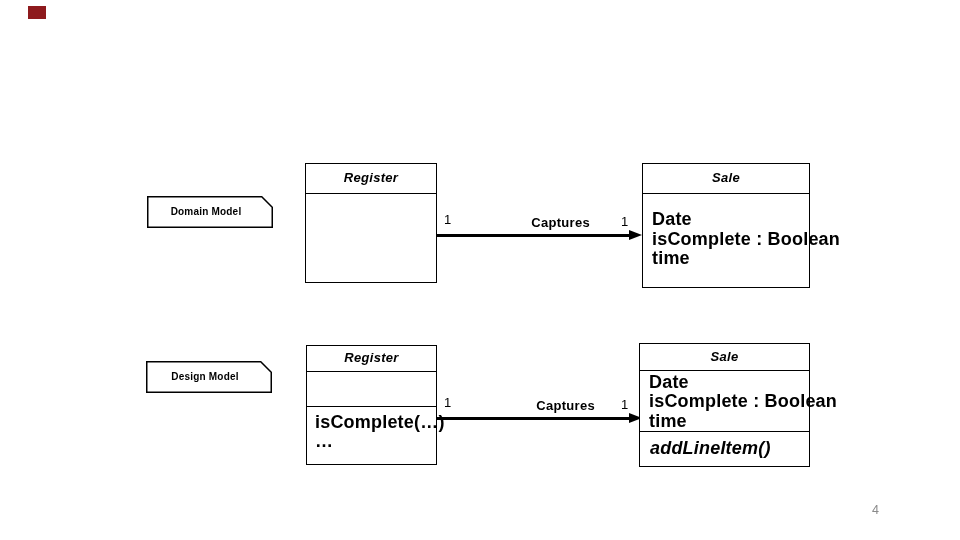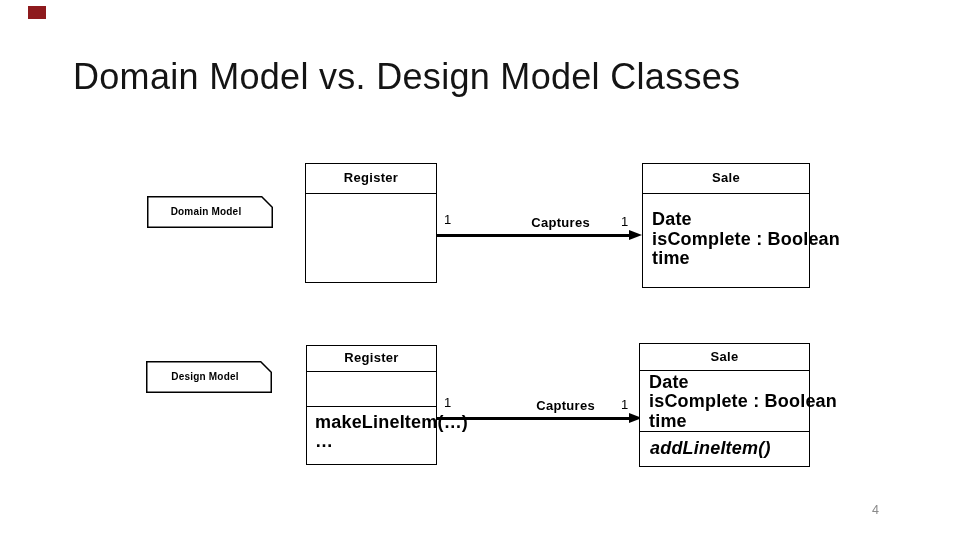--- a/index.html
+++ b/index.html
@@ -32,20 +32,21 @@
   .uml-class{
     position:absolute;background:#fff;
     border:1.5px solid #000;
     box-sizing:border-box;
     display:flex;flex-direction:column;
   }
   .uml-title{
     text-align:center;font-weight:700;font-size:13px;letter-spacing:0.3px;
     border-bottom:1.5px solid #000;box-sizing:border-box;
     flex:0 0 auto;
+    font-style:italic;
   }
   .uml-comp{box-sizing:border-box;flex:0 0 auto;}
   .uml-comp.last{flex:1 1 auto;}
   .uml-text{
     font-size:18px;font-weight:700;letter-spacing:0.2px;
     white-space:nowrap;
   }
   
   .assoc-line{position:absolute;height:2.5px;background:#000;}
   .arrowhead{
@@ -67,21 +68,20 @@
   }
   .italic{font-style:italic;}
 </style>
 </head>
 <body>
 
 <div class="slide">
 
   <div class="accent"></div>
 
-  <h1 class="title">Domain Model vs. Design Model Classes</h1>
 
   <div class="note" style="left:147px;top:196px;">
     <svg width="126" height="32">
       <polygon points="0.75,0.75 114.75,0.75 125.25,11.25 125.25,31.25 0.75,31.25" fill="#ffffff" stroke="#000000" stroke-width="1.5"></polygon>
     </svg>
     <span class="note-label">Domain Model</span>
   </div>
 
   <div class="uml-class" style="left:305px;top:163px;width:132px;height:120px;">
     <div class="uml-title" style="height:30px;line-height:28px;">Register</div>
@@ -107,21 +107,21 @@
     <svg width="126" height="32">
       <polygon points="0.75,0.75 114.75,0.75 125.25,11.25 125.25,31.25 0.75,31.25" fill="#ffffff" stroke="#000000" stroke-width="1.5"></polygon>
     </svg>
     <span class="note-label">Design Model</span>
   </div>
 
   <div class="uml-class" style="left:306px;top:345px;width:131px;height:120px;">
     <div class="uml-title" style="height:25.5px;line-height:24px;">Register</div>
     <div class="uml-comp" style="height:35.5px;border-bottom:1.5px solid #000;"></div>
     <div class="uml-comp last" style="padding:6px 0 0 8px;line-height:19px;">
-      <div class="uml-text">makeLineItem(…)</div>
+      <div class="uml-text">isComplete(…)</div>
       <div class="uml-text">…</div>
     </div>
   </div>
 
   <div class="assoc-line" style="left:436px;top:417px;width:194px;"></div>
   <div class="arrowhead" style="left:629px;top:413px;"></div>
   <span class="mult" style="left:444px;top:395px;">1</span>
   <span class="assoc-label" style="left:499px;top:398px;">Captures</span>
   <span class="mult" style="left:621px;top:397px;">1</span>
 

